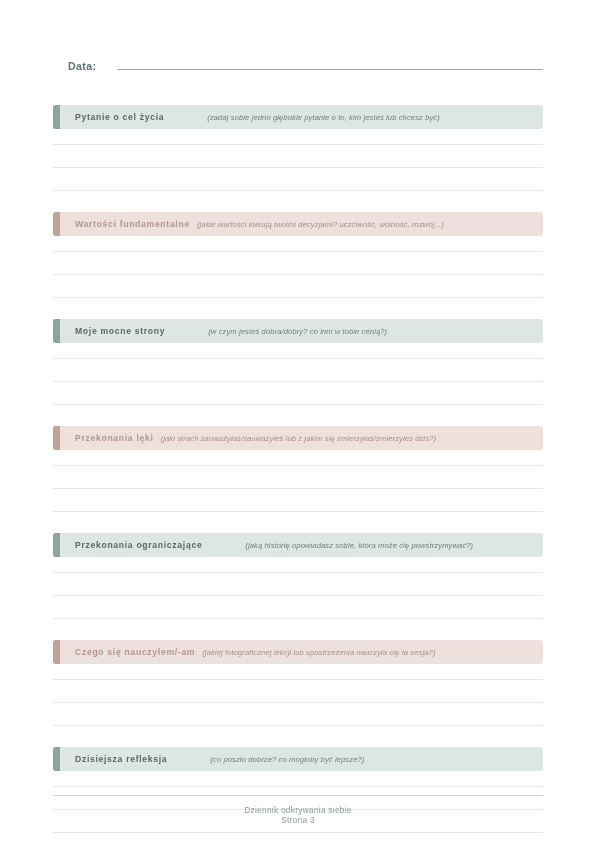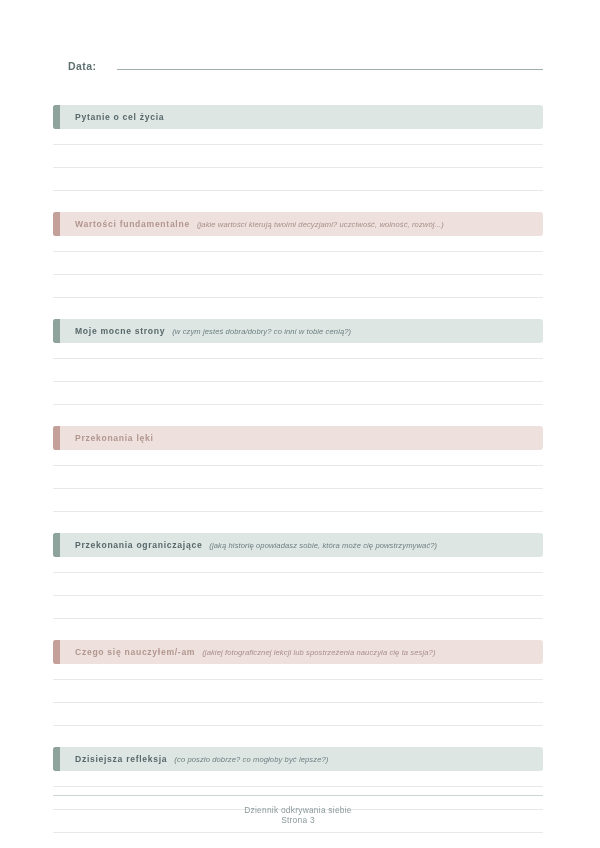--- a/index.html
+++ b/index.html
@@ -68,20 +68,21 @@
     position: absolute;
     left: 0;
     top: 0;
     bottom: 0;
     width: 7px;
     border-radius: 2px 0 0 2px;
   }
   
   .bar.sage {
     background: #dde6e2;
+    gap: 36px;
   }
   .bar.sage::before {
     background: #8fa39d;
   }
   .bar.sage .bar-title {
     color: #58686a;
   }
   .bar.sage .bar-hint {
     color: #6d7e80;
   }
@@ -156,20 +157,21 @@
 
     <div class="date-row">
       <span class="date-label">Data:</span>
       <span class="date-line" title=""></span>
     </div>
 
     <div id="sections-host">
         <div class="section">
           <div class="bar sage">
             <span class="bar-title">Pytanie o cel życia</span>
+            <span class="bar-hint">(zadaj sobie jedno głębokie pytanie o to, kim jesteś lub chcesz być)</span>
           </div>
           <div class="lines">
             <div class="line"></div>
             <div class="line"></div>
             <div class="line"></div>
           </div>
         </div>
         <div class="section">
           <div class="bar rose">
             <span class="bar-title">Wartości fundamentalne</span>
@@ -188,20 +190,21 @@
           </div>
           <div class="lines">
             <div class="line"></div>
             <div class="line"></div>
             <div class="line"></div>
           </div>
         </div>
         <div class="section">
           <div class="bar rose">
             <span class="bar-title">Przekonania lęki</span>
+            <span class="bar-hint">(jaki strach zauważyłaś/zauważyłeś lub z jakim się zmierzyłaś/zmierzyłeś dziś?)</span>
           </div>
           <div class="lines">
             <div class="line"></div>
             <div class="line"></div>
             <div class="line"></div>
           </div>
         </div>
         <div class="section">
           <div class="bar sage">
             <span class="bar-title">Przekonania ograniczające</span>

